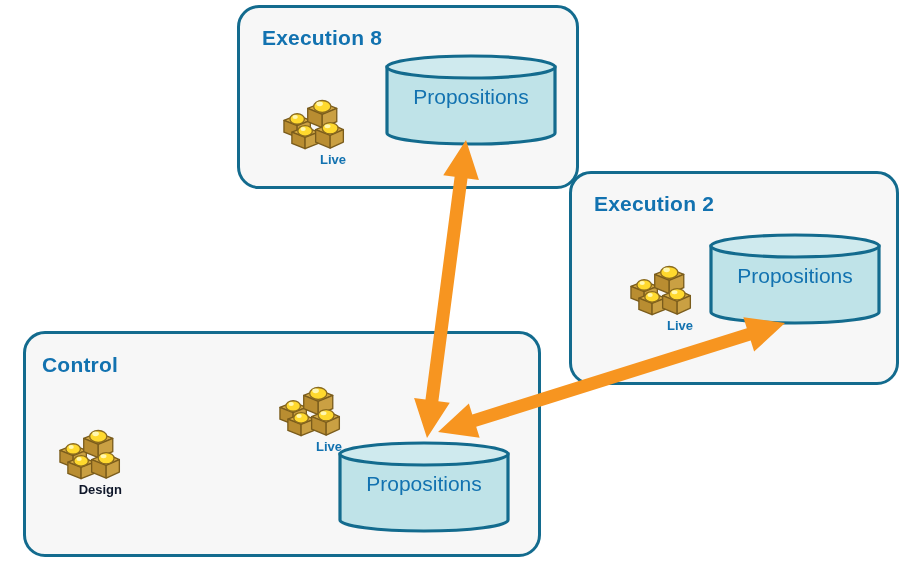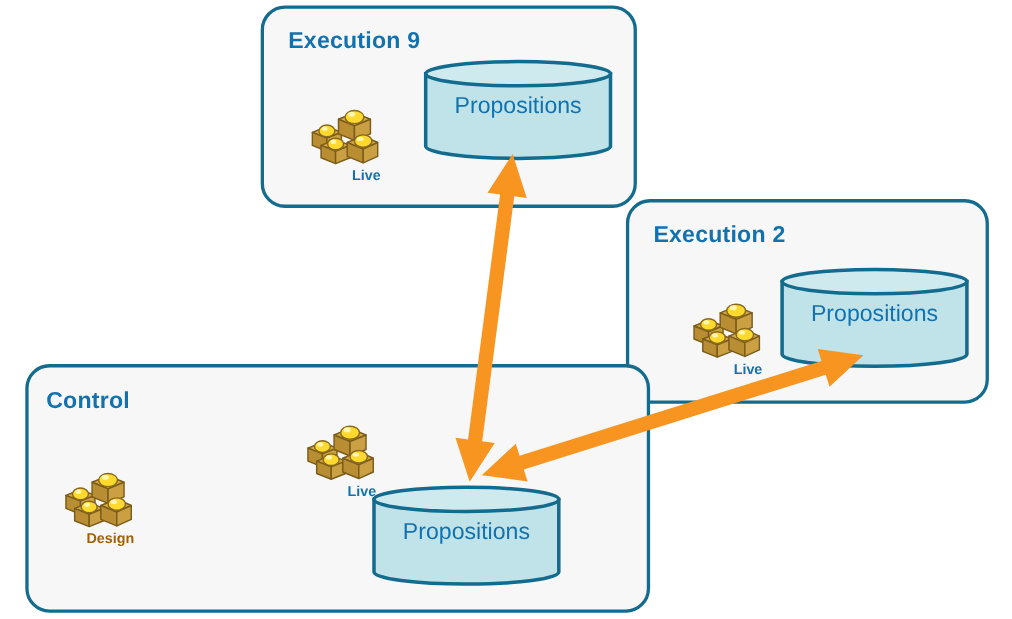--- a/index.html
+++ b/index.html
@@ -83,21 +83,21 @@
     height: 563px;
     pointer-events: none;
   }
 </style>
 </head>
 <body>
 
 <div id="canvas">
 
   <div class="group-box" id="box-execution-1" style="left: 237px; top: 5px; width: 342px; height: 184px; border-color: rgb(19, 107, 142); background: rgb(247, 247, 247);">
-    <div class="group-title" id="title-execution-1" style="left: 22px; top: 18px; color: rgb(18, 114, 176);">Execution 9</div>
+    <div class="group-title" id="title-execution-1" style="left: 22px; top: 18px; color: rgb(18, 114, 176);">Execution 8</div>
 
     <div class="pkg" id="pkg-execution-1" style="left: 40px; top: 78px; width: 66px; height: 66px;">
       <svg class="pkg-svg" viewBox="0 0 100 100" width="66" height="66">
         <g stroke="#7a5c1c" stroke-width="2" stroke-linejoin="round">
 
           <g>
             <polygon points="6,52 26,44 46,52 26,60" fill="#d3a843"></polygon>
             <polygon points="6,52 26,60 26,78 6,70" fill="#b98d31"></polygon>
             <polygon points="26,60 46,52 46,70 26,78" fill="#caa043"></polygon>
             <ellipse cx="26" cy="50" rx="11" ry="8" fill="#ffd92e" stroke="#8a6a1e"></ellipse>
@@ -134,21 +134,21 @@
 
     <div class="cylinder" id="cyl-execution-1" style="left: 144px; top: 45px; width: 174px; height: 94px;">
       <svg class="cyl-svg" viewBox="0 0 174 94" preserveAspectRatio="none" width="174" height="94">
         <path d="M3,14 L3,80 A84,11 0 0 0 171,80 L171,14 Z" fill="#bfe3e8" stroke="#136b8e" stroke-width="3.2"></path>
         <ellipse cx="87" cy="14" rx="84" ry="11" fill="#cfeaee" stroke="#136b8e" stroke-width="3.2"></ellipse>
       </svg>
       <div class="cyl-label" id="cyllabel-execution-1" style="top: 32px; color: rgb(18, 114, 176);">Propositions</div>
     </div>
   </div>
 
-  <div class="group-box" id="box-execution-2" style="left: 569px; top: 171px; width: 330px; height: 186px; border-color: rgb(19, 107, 142); background: rgb(247, 247, 247); margin-top: 10px;">
+  <div class="group-box" id="box-execution-2" style="left: 569px; top: 171px; width: 330px; height: 214px; border-color: rgb(19, 107, 142); background: rgb(247, 247, 247);">
     <div class="group-title" id="title-execution-2" style="left: 22px; top: 18px; color: rgb(18, 114, 176);">Execution 2</div>
 
     <div class="pkg" id="pkg-execution-2" style="left: 55px; top: 78px; width: 66px; height: 66px;">
       <svg class="pkg-svg" viewBox="0 0 100 100" width="66" height="66">
         <g stroke="#7a5c1c" stroke-width="2" stroke-linejoin="round">
           <g>
             <polygon points="6,52 26,44 46,52 26,60" fill="#d3a843"></polygon>
             <polygon points="6,52 26,60 26,78 6,70" fill="#b98d31"></polygon>
             <polygon points="26,60 46,52 46,70 26,78" fill="#caa043"></polygon>
             <ellipse cx="26" cy="50" rx="11" ry="8" fill="#ffd92e" stroke="#8a6a1e"></ellipse>
@@ -182,21 +182,21 @@
 
     <div class="cylinder" id="cyl-execution-2" style="left: 136px; top: 58px; width: 174px; height: 94px;">
       <svg class="cyl-svg" viewBox="0 0 174 94" preserveAspectRatio="none" width="174" height="94">
         <path d="M3,14 L3,80 A84,11 0 0 0 171,80 L171,14 Z" fill="#bfe3e8" stroke="#136b8e" stroke-width="3.2"></path>
         <ellipse cx="87" cy="14" rx="84" ry="11" fill="#cfeaee" stroke="#136b8e" stroke-width="3.2"></ellipse>
       </svg>
       <div class="cyl-label" id="cyllabel-execution-2" style="top: 32px; color: rgb(18, 114, 176);">Propositions</div>
     </div>
   </div>
 
-  <div class="group-box" id="box-control" style="left: 23px; top: 331px; width: 568px; height: 226px; border-color: rgb(19, 107, 142); background: rgb(247, 247, 247);">
+  <div class="group-box" id="box-control" style="left: 23px; top: 331px; width: 518px; height: 226px; border-color: rgb(19, 107, 142); background: rgb(247, 247, 247);">
     <div class="group-title" id="title-control" style="left: 16px; top: 19px; color: rgb(18, 114, 176);">Control</div>
 
     <div class="pkg" id="pkg-control-design" style="left: 30px; top: 82px; width: 66px; height: 66px;">
       <svg class="pkg-svg" viewBox="0 0 100 100" width="66" height="66">
         <g stroke="#7a5c1c" stroke-width="2" stroke-linejoin="round">
           <g>
             <polygon points="6,52 26,44 46,52 26,60" fill="#d3a843"></polygon>
             <polygon points="6,52 26,60 26,78 6,70" fill="#b98d31"></polygon>
             <polygon points="26,60 46,52 46,70 26,78" fill="#caa043"></polygon>
             <ellipse cx="26" cy="50" rx="11" ry="8" fill="#ffd92e" stroke="#8a6a1e"></ellipse>
@@ -218,21 +218,21 @@
           </g>
           <g>
             <polygon points="54,66 76,57 96,66 76,75" fill="#d3a843"></polygon>
             <polygon points="54,66 76,75 76,94 54,85" fill="#b98d31"></polygon>
             <polygon points="76,75 96,66 96,85 76,94" fill="#caa043"></polygon>
             <ellipse cx="76" cy="64" rx="12" ry="8.5" fill="#ffd92e" stroke="#8a6a1e"></ellipse>
             <ellipse cx="72" cy="61" rx="4.5" ry="3" fill="#fff7b0" stroke="none"></ellipse>
           </g>
         </g>
       </svg>
-      <div class="pkg-label" id="pkglabel-control-design" style="top: 66px; color: #a16207;">Design</div>
+      <div class="pkg-label" id="pkglabel-control-design" style="top: 66px; color: #0f172a;">Design</div>
     </div>
 
     <div class="pkg" id="pkg-control-live" style="left: 250px; top: 39px; width: 66px; height: 66px;">
       <svg class="pkg-svg" viewBox="0 0 100 100" width="66" height="66">
         <g stroke="#7a5c1c" stroke-width="2" stroke-linejoin="round">
           <g>
             <polygon points="6,52 26,44 46,52 26,60" fill="#d3a843"></polygon>
             <polygon points="6,52 26,60 26,78 6,70" fill="#b98d31"></polygon>
             <polygon points="26,60 46,52 46,70 26,78" fill="#caa043"></polygon>
             <ellipse cx="26" cy="50" rx="11" ry="8" fill="#ffd92e" stroke="#8a6a1e"></ellipse>

